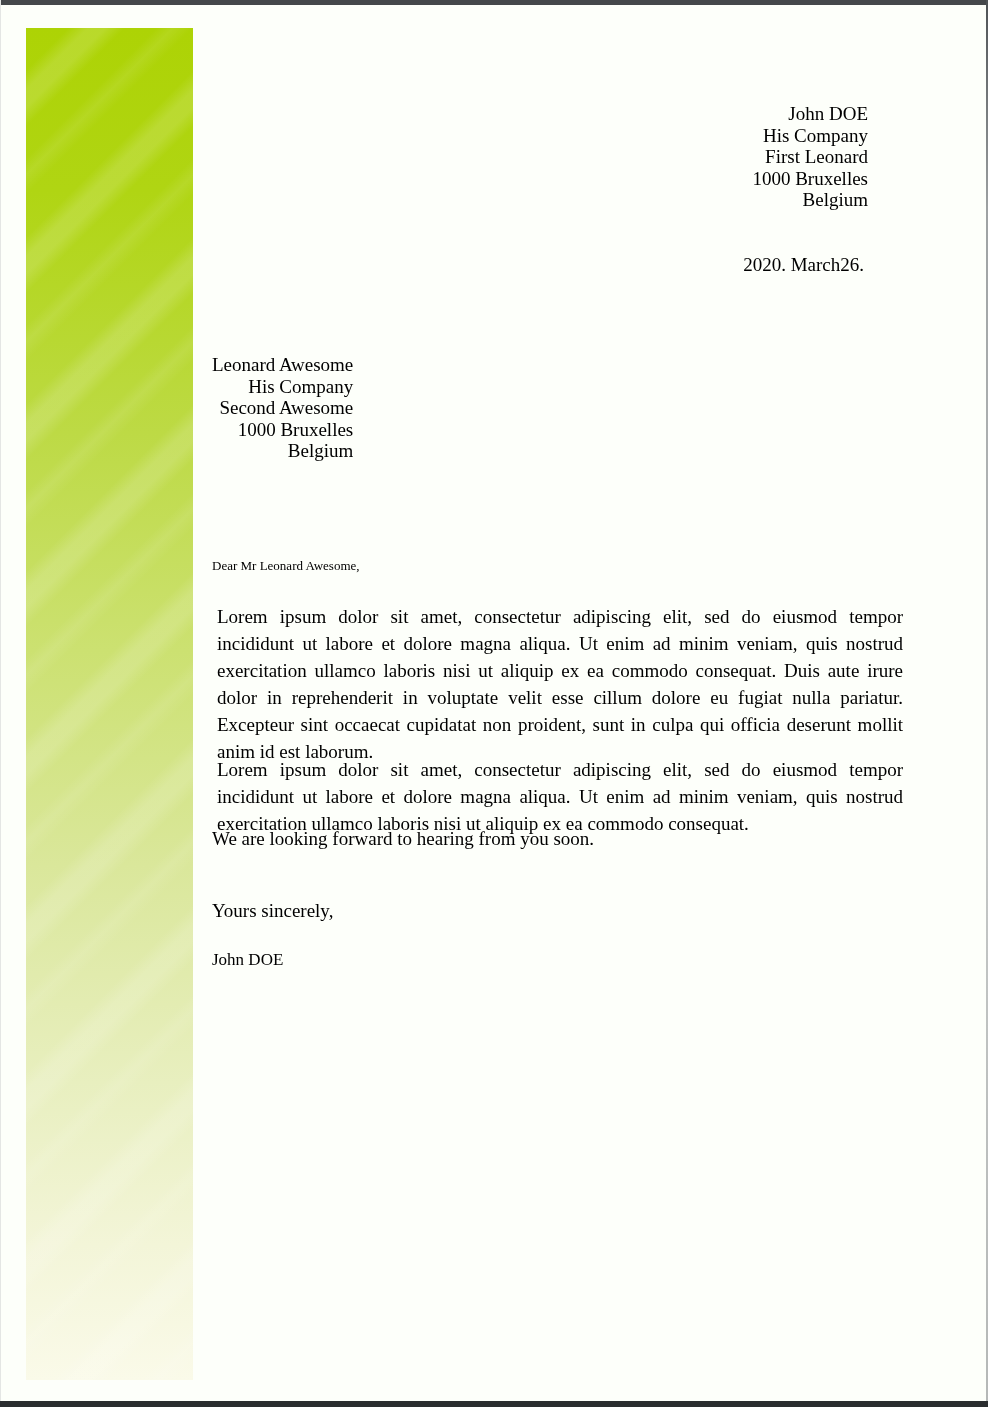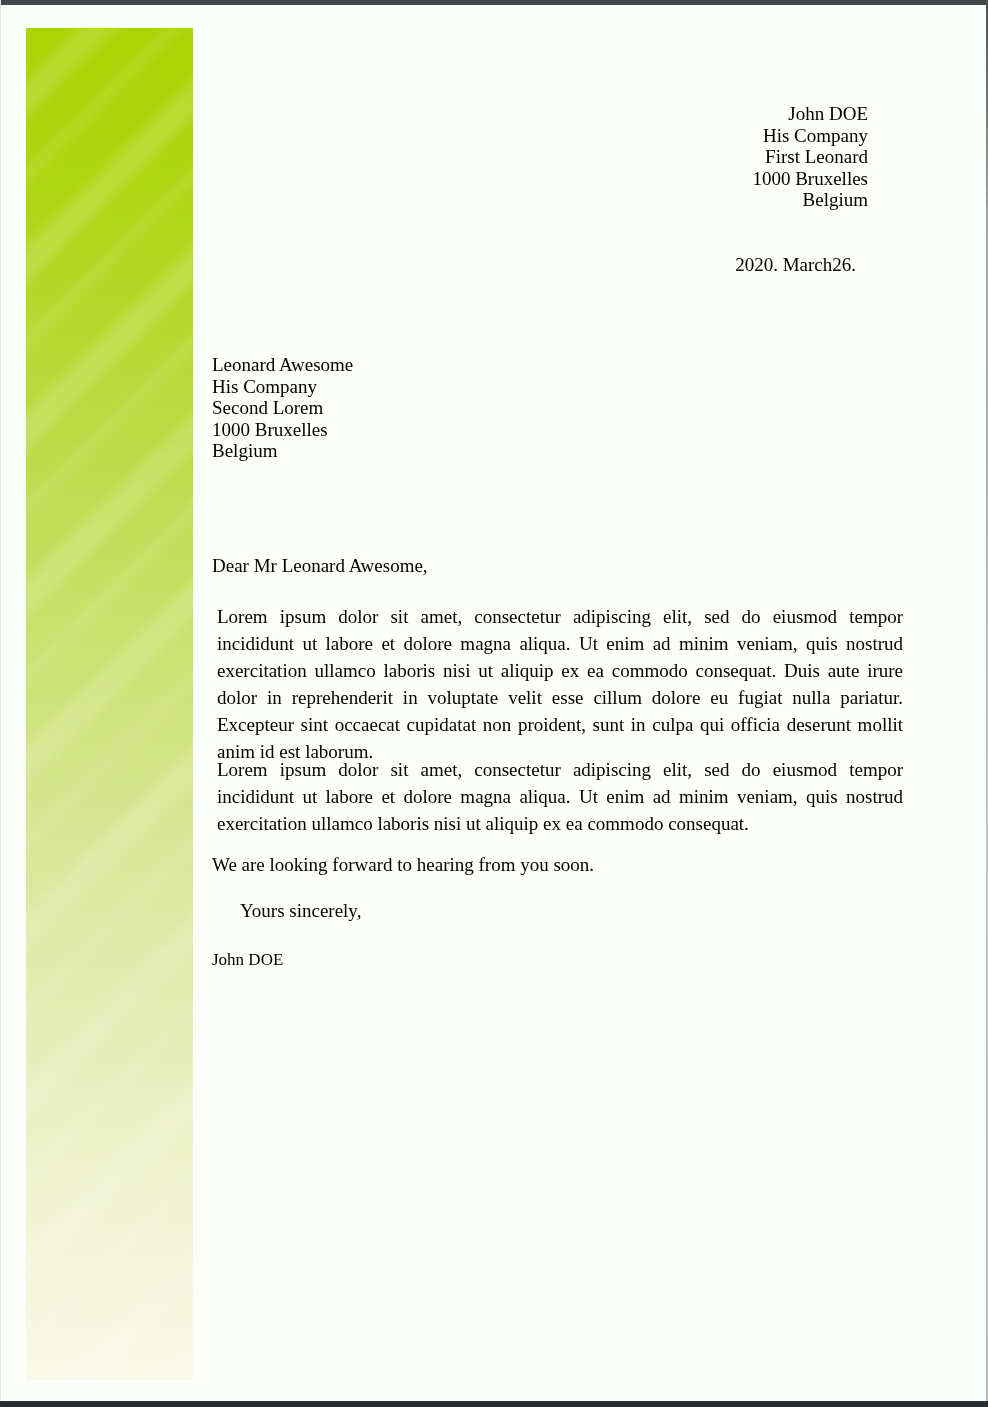--- a/index.html
+++ b/index.html
@@ -48,44 +48,44 @@
         #dae79b 62%,
         #e8efbf 78%,
         #f3f5d8 90%,
         #fafae9 100%);
   }
   .addr { font-size: 19px; line-height: 21.6px; white-space: nowrap; }
   .sender {
     position: absolute; top: 103px; right: 120px; text-align: right;
   }
   .date-line {
-    position: absolute; top: 254px; right: 132px;
+    position: absolute; top: 254px; right: 124px;
     font-size: 19px; line-height: 21.6px; white-space: nowrap;
   }
   .recipient {
-    position: absolute; top: 354px; left: 212px; text-align: left;
+    position: absolute; top: 354px; left: 212px; text-align: right;
   }
   .salutation {
     position: absolute; top: 552px; left: 212px;
-    font-size: 19px; line-height: 27px;
+    font-size: 13px; line-height: 27px;
   }
   .para {
     position: absolute; left: 212px; width: 686px; margin: 5px;
     font-size: 19px; line-height: 27px;
     text-align: justify;
   }
   .p1 { top: 598px; }
   .p2 { top: 751px; }
   .closing {
-    position: absolute; top: 851px; left: 212px;
+    position: absolute; top: 825px; left: 212px;
     font-size: 19px; line-height: 27px;
   }
   .valediction {
     position: absolute; top: 897px; left: 212px;
-    font-size: 19px; line-height: 27px; margin-left: 28px;
+    font-size: 19px; line-height: 27px;
   }
   .signature {
     position: absolute; top: 949px; left: 212px;
     font-size: 17px; line-height: 22px;
   }
 </style>
 </head>
 <body>
 
 <div class="edge-top"></div>
@@ -101,21 +101,21 @@
   <div>First Leonard</div>
   <div>1000 Bruxelles</div>
   <div>Belgium</div>
 </div>
 
 <div class="date-line">2020. March26.</div>
 
 <div class="recipient addr">
   <div>Leonard Awesome</div>
   <div>His Company</div>
-  <div>Second Lorem</div>
+  <div>Second Awesome</div>
   <div>1000 Bruxelles</div>
   <div>Belgium</div>
 </div>
 
 <div class="salutation">Dear Mr Leonard Awesome,</div>
 
 <p class="para p1">Lorem ipsum dolor sit amet, consectetur adipiscing elit, sed do eiusmod tempor incididunt ut labore et dolore magna aliqua. Ut enim ad minim veniam, quis nostrud exercitation ullamco laboris nisi ut aliquip ex ea commodo consequat. Duis aute irure dolor in reprehenderit in voluptate velit esse cillum dolore eu fugiat nulla pariatur. Excepteur sint occaecat cupidatat non proident, sunt in culpa qui officia deserunt mollit anim id est laborum.</p>
 <p class="para p2">Lorem ipsum dolor sit amet, consectetur adipiscing elit, sed do eiusmod tempor incididunt ut labore et dolore magna aliqua. Ut enim ad minim veniam, quis nostrud exercitation ullamco laboris nisi ut aliquip ex ea commodo consequat.</p>
 
 <div class="closing">We are looking forward to hearing from you soon.</div>

